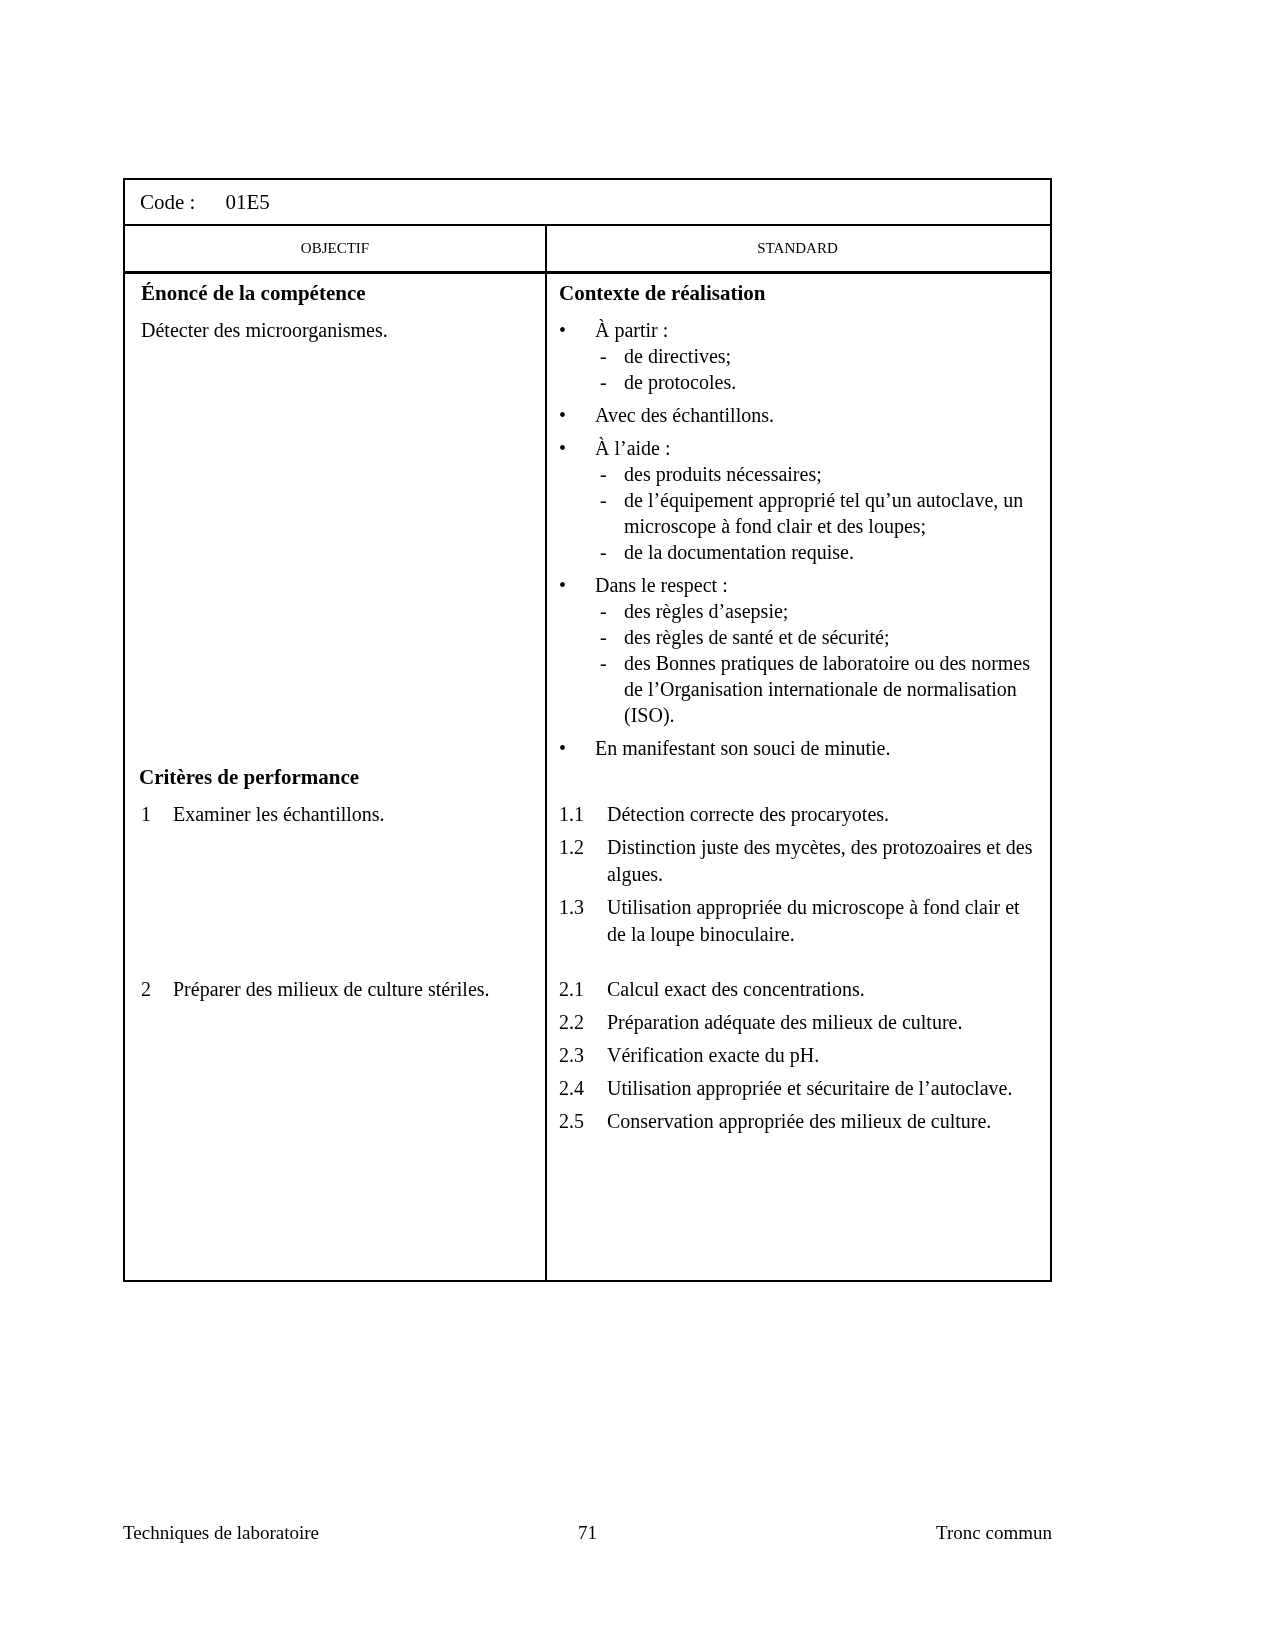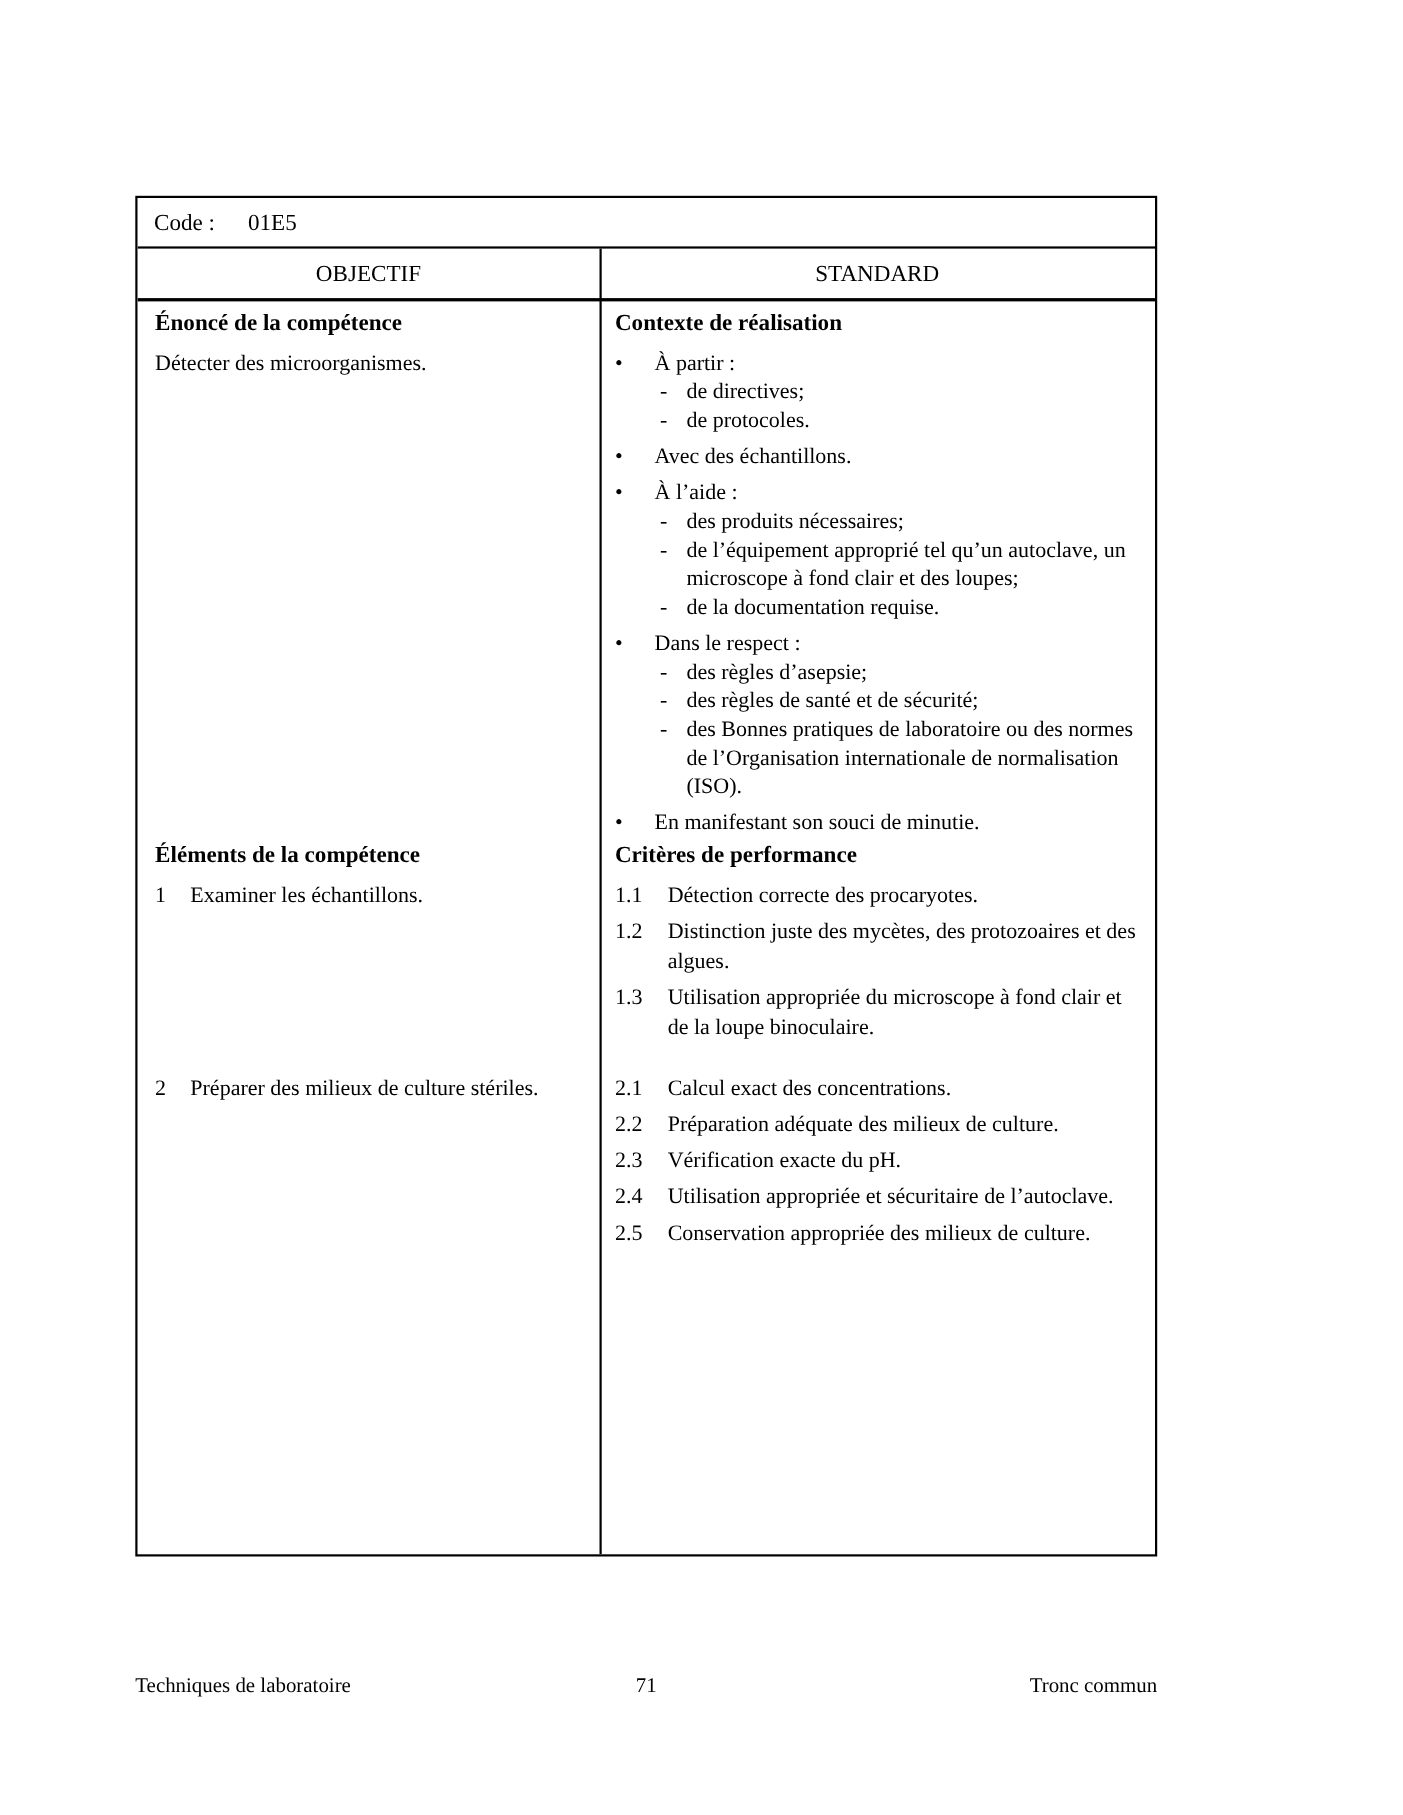--- a/index.html
+++ b/index.html
@@ -10,21 +10,21 @@
     position: relative;
     font-family: "Liberation Serif", serif;
     color: #000;
   }
 
   .doc-table {
     position: absolute;
     left: 123px;
     top: 178px;
     width: 929px;
-    height: 1237px;
+    height: 1104px;
     border: 2px solid #000;
     overflow: hidden;
   }
 
   .code-row {
     height: 46px;
     border-bottom: 2px solid #000;
     display: flex;
     align-items: center;
     padding-left: 15px;
@@ -42,21 +42,21 @@
     top: 0;
     bottom: 0;
     width: 2px;
     background: #000;
   }
 
   .head-row {
     display: flex;
     height: 48px;
     border-bottom: 3px solid #000;
-    font-size: 21px;
+    font-size: 15px;
   }
   .head-cell {
     display: flex;
     align-items: center;
     justify-content: center;
   }
   .head-left { width: 420px; }
   .head-right { flex: 1; }
 
   .section { display: flex; }
@@ -212,23 +212,20 @@
           <div class="b-row">
             <span class="b-marker">•</span>
             <span class="b-text">En manifestant son souci de minutie.</span>
           </div>
 
         </div>
       </div>
     </div>
 
     <div class="section">
-      <div class="cell-left">
-        <div class="h">Éléments de la compétence</div>
-      </div>
       <div class="cell-right">
         <div class="h">Critères de performance</div>
       </div>
     </div>
 
     <div class="section pair1">
       <div class="cell-left">
         <div class="elem">
           <span class="elem-num">1</span>
           <span class="elem-text">Examiner les échantillons.</span>

